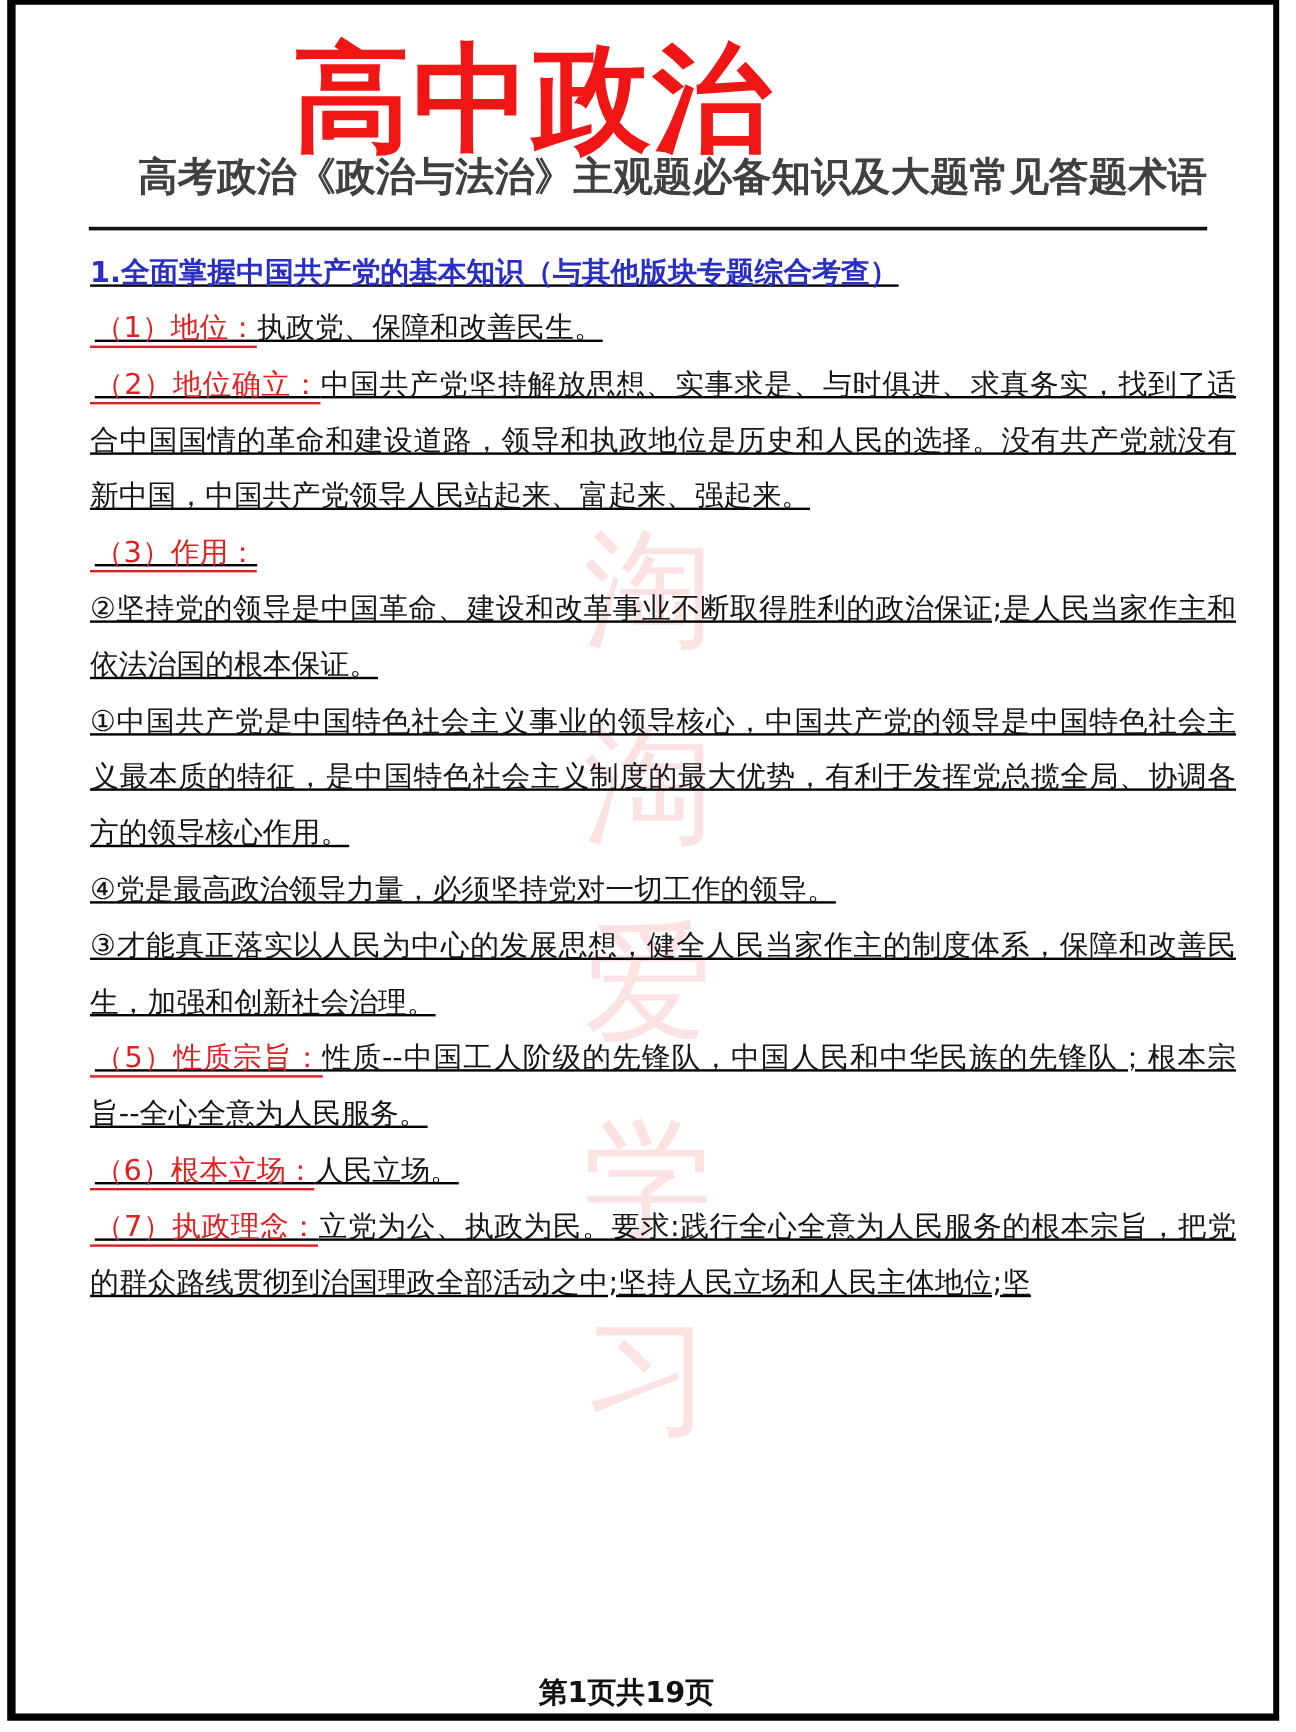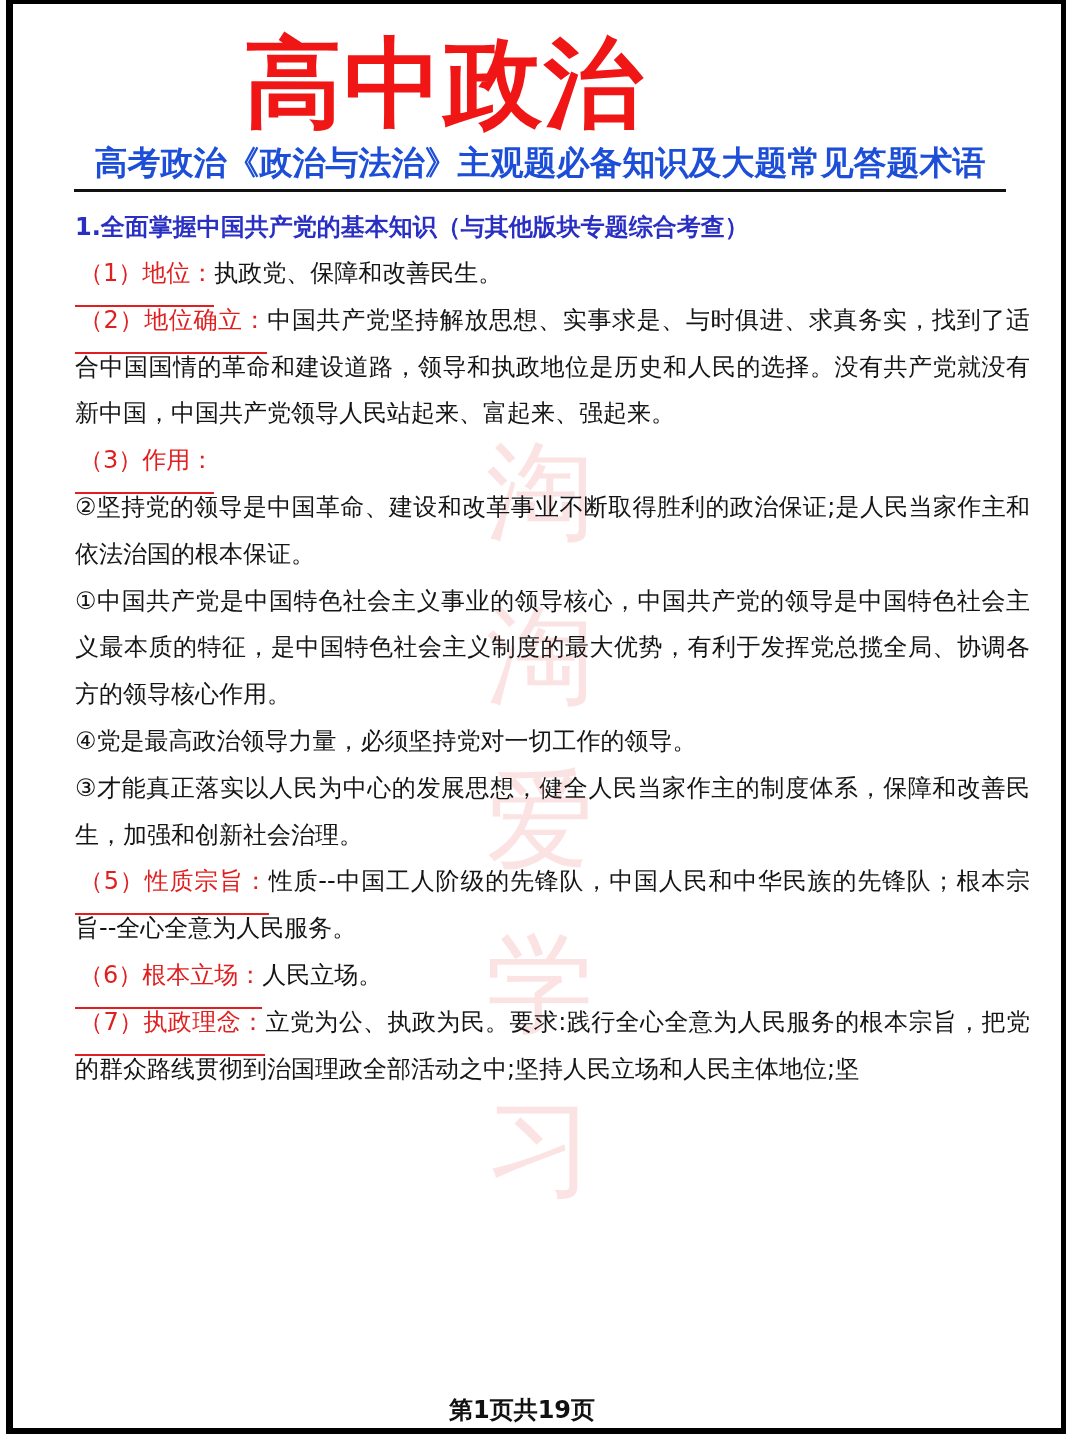--- a/index.html
+++ b/index.html
@@ -53,65 +53,66 @@
       font-size: 98px;
       font-weight: bold;
       color: #f01616;
       letter-spacing: 2px;
       line-height: 110px;
       z-index: 1;
     }
     .subtitle {
       position: absolute;
       left: 74px;
-      top: 140px;
+      top: 124px;
       width: 932px;
-      text-align: center;
+      text-align: right;
       font-size: 33px;
       font-weight: bold;
-      color: #1d4ed8;
+      color: #404040;
       line-height: 46px;
       white-space: nowrap;
       z-index: 1;
     }
     .subtitle-rule {
       position: absolute;
       left: 74px;
       top: 189px;
       width: 932px;
       height: 3px;
       background: #111;
       z-index: 1;
     }
     .content {
       position: absolute;
       left: 75px;
       top: 204px;
       width: 955px;
       z-index: 1;
+      text-decoration: underline;
     }
     .section-heading {
       font-size: 24px;
       font-weight: bold;
       color: #2a2fc4;
       line-height: 46px;
       white-space: nowrap;
     }
     .para {
       font-size: 24px;
       color: #151515;
       line-height: 46.8px;
       margin: 0;
       text-align: justify;
     }
     .label {
       color: #e02020;
       border-bottom: 2.5px solid #e02020;
       padding-left: 4px;
-      padding-bottom: 18px;
+      padding-bottom: 1px;
     }
     .footer {
       position: absolute;
       left: 0;
       top: 1392px;
       width: 1044px;
       text-align: center;
       font-size: 24px;
       font-weight: bold;
       color: #111;

